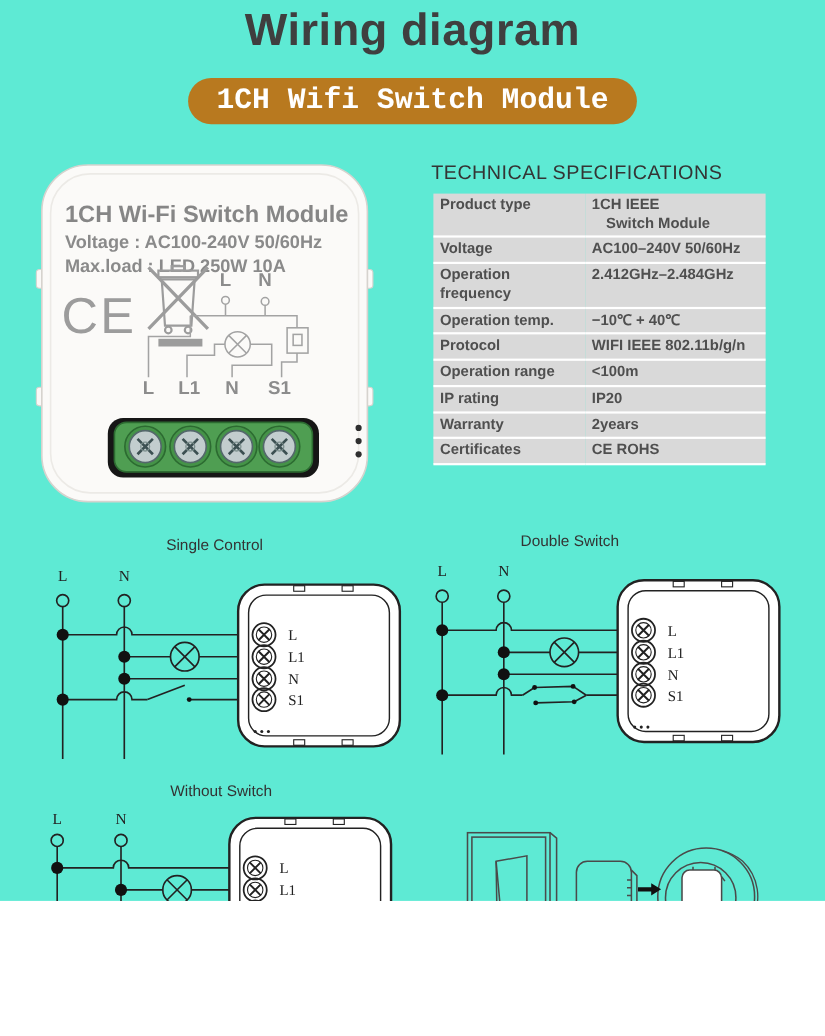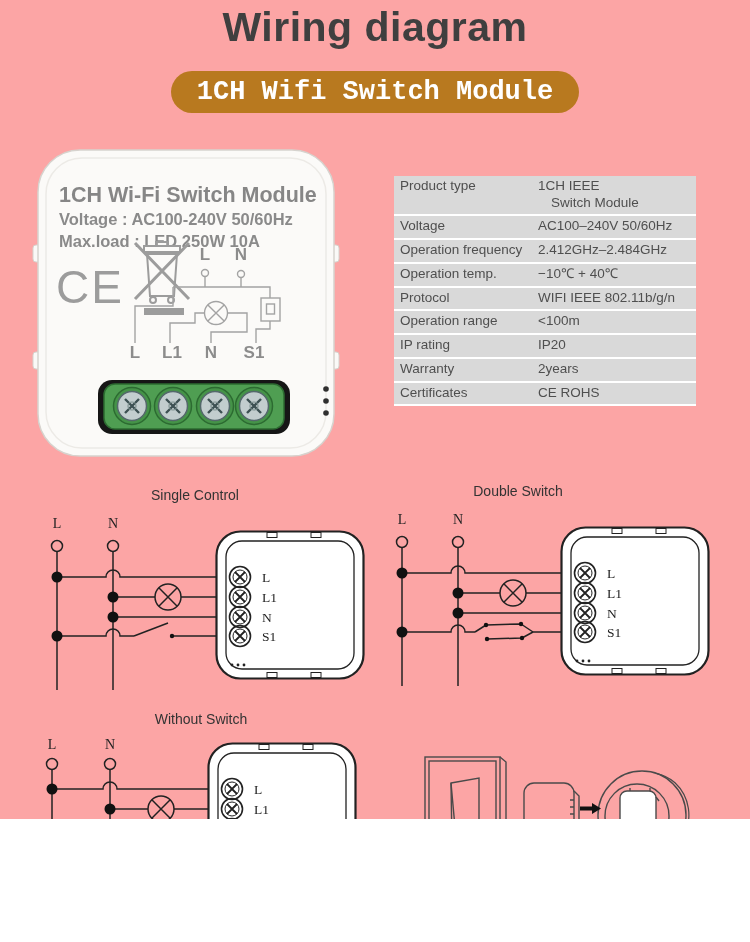--- a/index.html
+++ b/index.html
@@ -1,26 +1,26 @@
 <!DOCTYPE html>
 <html><head>
 <meta charset="utf-8">
 <style>
   html,body{margin:0;padding:0;background:#fff;}
-  #canvas{position:relative;width:750px;height:819px;background:#fca5a5;overflow:hidden;
+  #canvas{position:relative;width:750px;height:819px;background:#5eead4;overflow:hidden;
           font-family:"Liberation Sans",sans-serif;}
   .page-title{position:absolute;top:4px;left:0;width:750px;text-align:center;
               font-size:41px;font-weight:bold;color:#3f3f3f;letter-spacing:.5px;margin:0;}
   .badge{position:absolute;top:71px;left:171px;width:408px;height:42px;border-radius:22px;
          background:#b8791f;color:#fff;font-size:27px;font-weight:bold;text-align:center;
          line-height:42px;font-family:Liberation Mono, monospace;}
   .specs-heading{position:absolute;left:392px;top:147px;font-size:18px;color:#343434;
                  letter-spacing:.4px;}
   table.specs{position:absolute;left:394px;top:176px;width:302px;border-collapse:collapse;
-              font-size:13.5px;color:#4f4f4f;}
+              font-size:13.5px;color:#4f4f4f;font-weight:bold;}
   table.specs td{background:#d9d9d9;border-bottom:2px solid #fff;padding:2px 6px 3px;
                  vertical-align:top;line-height:1.24;}
   table.specs td.lbl{width:126px;}
   .val2block{display:block;margin-left:13px;}
   .sun{vertical-align:-3px;margin:0 5px 0 26px;}
   .abs{position:absolute;}
   svg text{font-family:"Liberation Sans",sans-serif;}
   svg text.serif{font-family:"Liberation Serif",serif;}
   .dgm-title{font-size:14px;fill:#333;}
 </style>
@@ -147,20 +147,21 @@
         <g stroke="#7d908f" stroke-width="1.2" fill="none">
           <circle cx="100" cy="260" r="4"></circle>
             <circle cx="141" cy="260" r="4"></circle>
           <circle cx="183" cy="260" r="4"></circle>
             <circle cx="222" cy="260" r="4"></circle>
         </g>
       </g>
     </g>
   </svg>
 
+  <div class="specs-heading">TECHNICAL SPECIFICATIONS</div>
   <table class="specs">
     <tbody>
     <tr>
       <td class="lbl">Product type</td>
       <td><span>1CH IEEE</span>
           <span class="val2block">Switch Module</span></td>
     </tr>
     <tr>
       <td class="lbl">Voltage</td>
       <td>AC100–240V 50/60Hz</td>

